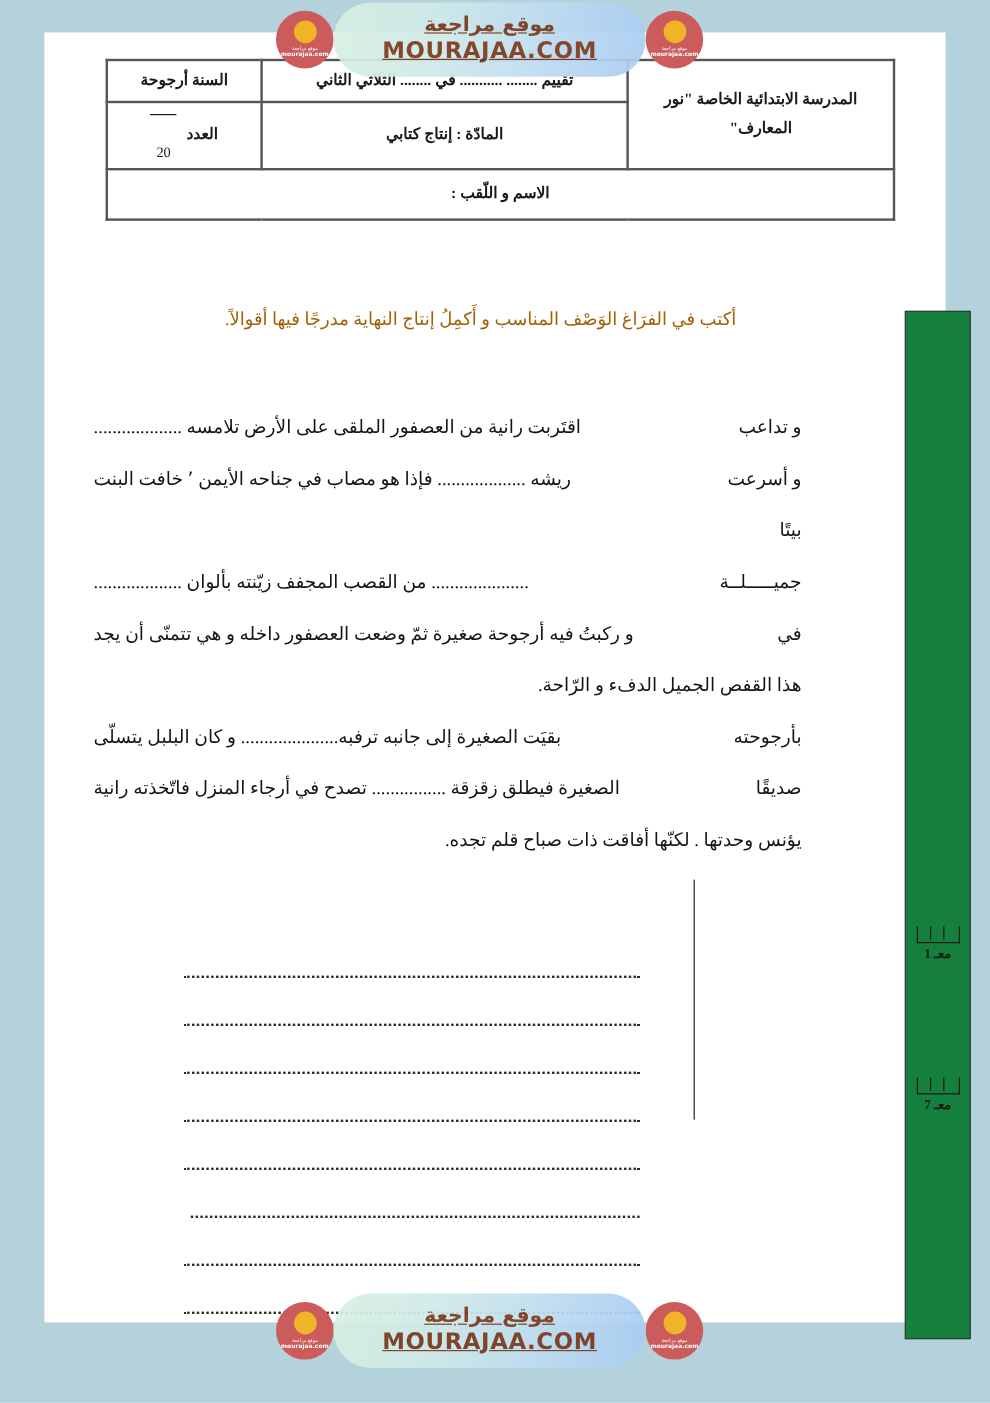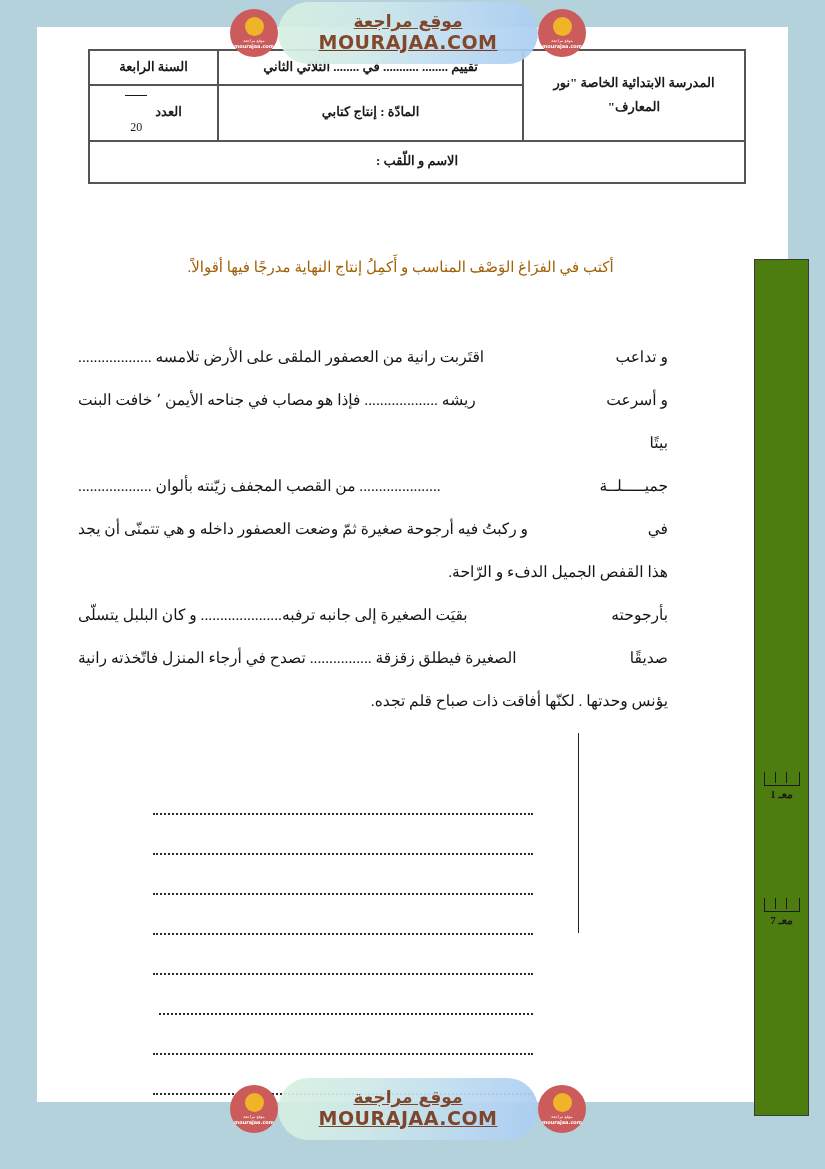--- a/index.html
+++ b/index.html
@@ -152,21 +152,21 @@
   #answer-lines .aline.indent { margin-left: 6px; width: 374px; }
 
   
   #criteria-col {
     position: absolute;
     left: 717px;
     top: 232px;
     width: 53px;
     height: 855px;
     border: 1.5px solid #3a3a3a;
-    background: #4d7c0f;
+    background: #15803d;
     text-decoration: underline;
   }
   .criterion {
     position: absolute;
     left: 0;
     width: 53px;
     text-align: center;
     direction: rtl;
   }
   .criterion .comb {
@@ -279,21 +279,21 @@
   <table id="header-table">
     <tbody>
         <tr>
       <td class="cell-school" rowspan="2">
         <span>المدرسة الابتدائية الخاصة "نور المعارف"</span>
       </td>
       <td class="cell-exam">
         <span>تقييم ........ ........... في ........ الثلاثي الثاني</span>
       </td>
       <td class="cell-year">
-        <span>السنة الرابعة</span>
+        <span>السنة أرجوحة</span>
       </td>
     </tr>
     <tr>
       <td class="cell-subject">
         <span>المادّة : إنتاج كتابي</span>
       </td>
       <td class="cell-mark">
         <span class="mark-wrap">
           <span>العدد</span>
           <span class="mark-frac">

